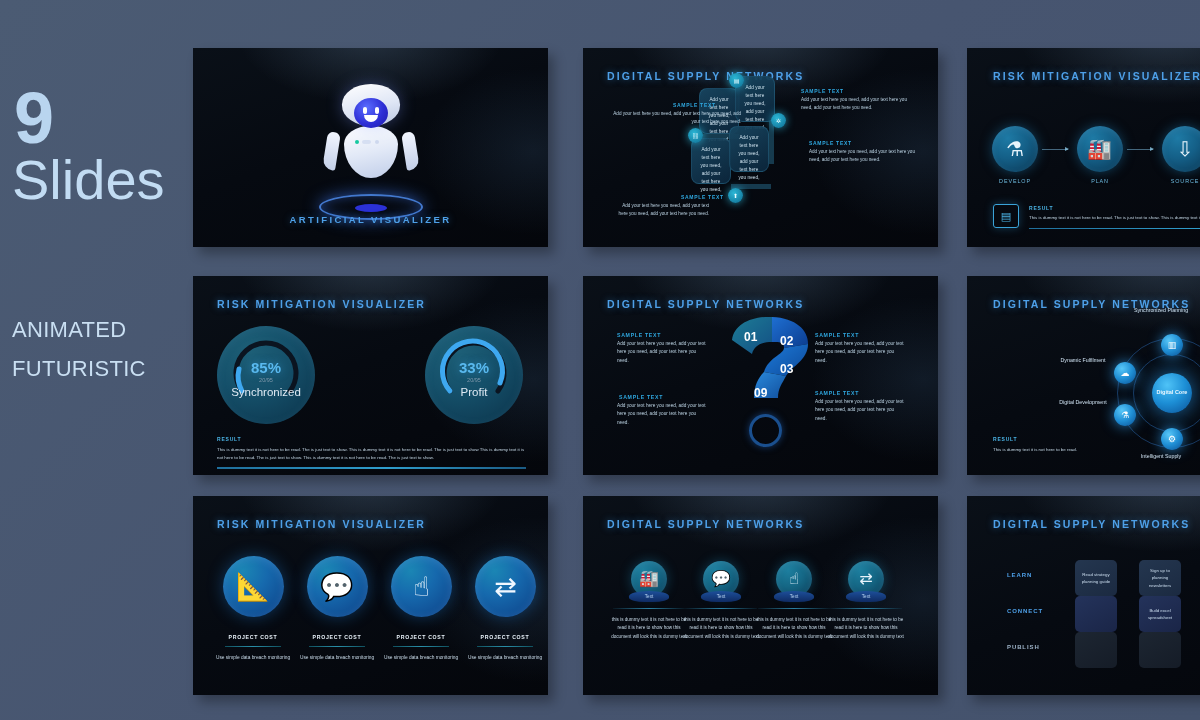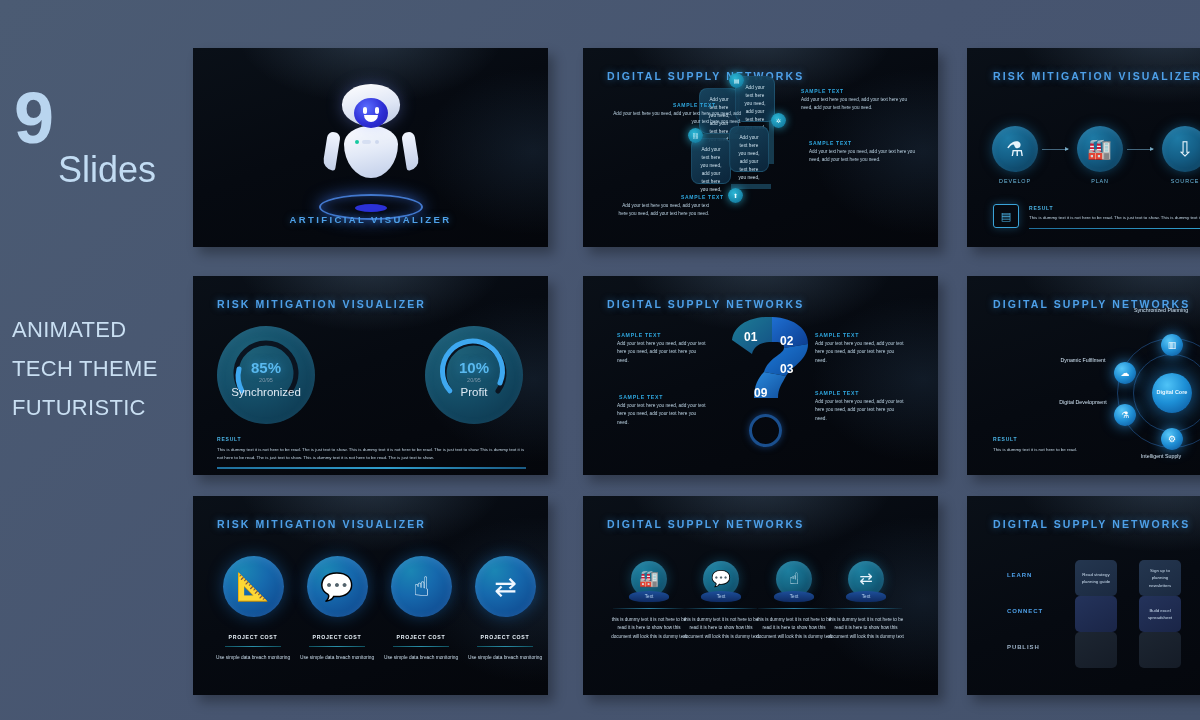--- a/index.html
+++ b/index.html
@@ -17,21 +17,21 @@
 
   
   .sidebar { position: absolute; left: 0; top: 0; width: 193px; height: 720px; }
   .side-count {
     position: absolute; left: 14px; top: 86px;
     font-size: 72px; font-weight: bold; line-height: 0.9;
     color: #b9d5ef; letter-spacing: -1px;
   }
   .side-slides {
     position: absolute; left: 12px; top: 152px;
-    font-size: 36px; line-height: 1.0; color: #c2dcf3; font-weight: 400; margin-left: 46px;
+    font-size: 56px; line-height: 1.0; color: #c2dcf3; font-weight: 400;
   }
   .side-tags { position: absolute; left: 12px; top: 278px; margin-top: 32px; }
   .side-tags div {
     font-size: 22px; color: #c9dff2; line-height: 1.78; letter-spacing: .3px;
   }
 
   
   .grid { position: absolute; left: 193px; top: 48px; }
   .slide {
     position: absolute;
@@ -254,21 +254,20 @@
 </head>
 <body>
 
 <div id="root">
 
   <div class="sidebar">
     <div class="side-count">9</div>
     <div class="side-slides">Slides</div>
     <div class="side-tags">
       <div>ANIMATED</div>
-      <div>TECH THEME</div>
       <div>FUTURISTIC</div>
     </div>
   </div>
 
   <div class="grid">
 
     <div class="slide s-col0 s-row0">
       <div class="bgwash"></div>
       <div class="robot-wrap">
         <div class="r-ring"></div>
@@ -363,21 +362,21 @@
           </svg>
           <div class="g-pct">85%</div>
           <div class="g-sub">20/95</div>
           <div class="g-name">Synchronized</div>
         </div>
         <div class="gauge" style="left:232px;top:50px;">
           <svg width="76" height="76" viewBox="0 0 76 76">
             <path d="M14 56 A30 30 0 1 1 62 56" fill="none" stroke="#0b1420" stroke-width="5" stroke-linecap="round"></path>
             <path d="M14 56 A30 30 0 1 1 64 48" fill="none" stroke="#3ea8f0" stroke-width="5" stroke-linecap="round"></path>
           </svg>
-          <div class="g-pct">10%</div>
+          <div class="g-pct">33%</div>
           <div class="g-sub">20/95</div>
           <div class="g-name">Profit</div>
         </div>
       </div>
       <div style="position:absolute;left:24px;right:22px;top:160px;">
         <div style="font-size:5px;font-weight:bold;letter-spacing:.8px;color:#4bb4e6;">RESULT</div>
         <div style="font-size:4.4px;line-height:1.75;color:#c3d6e4;margin-top:4px;">This is dummy text it is not here to be read. The is just text to show. This is dummy text it is not here to be read. The is just text to show This is dummy text it is not here to be read. The is just text to show. This is dummy text it is not here to be read. The is just text to show.</div>
         <div style="height:1.3px;margin-top:6px;background:linear-gradient(90deg,#1f6f9c,#2f9ecd 55%,#1b5b84);"></div>
       </div>
     </div>

